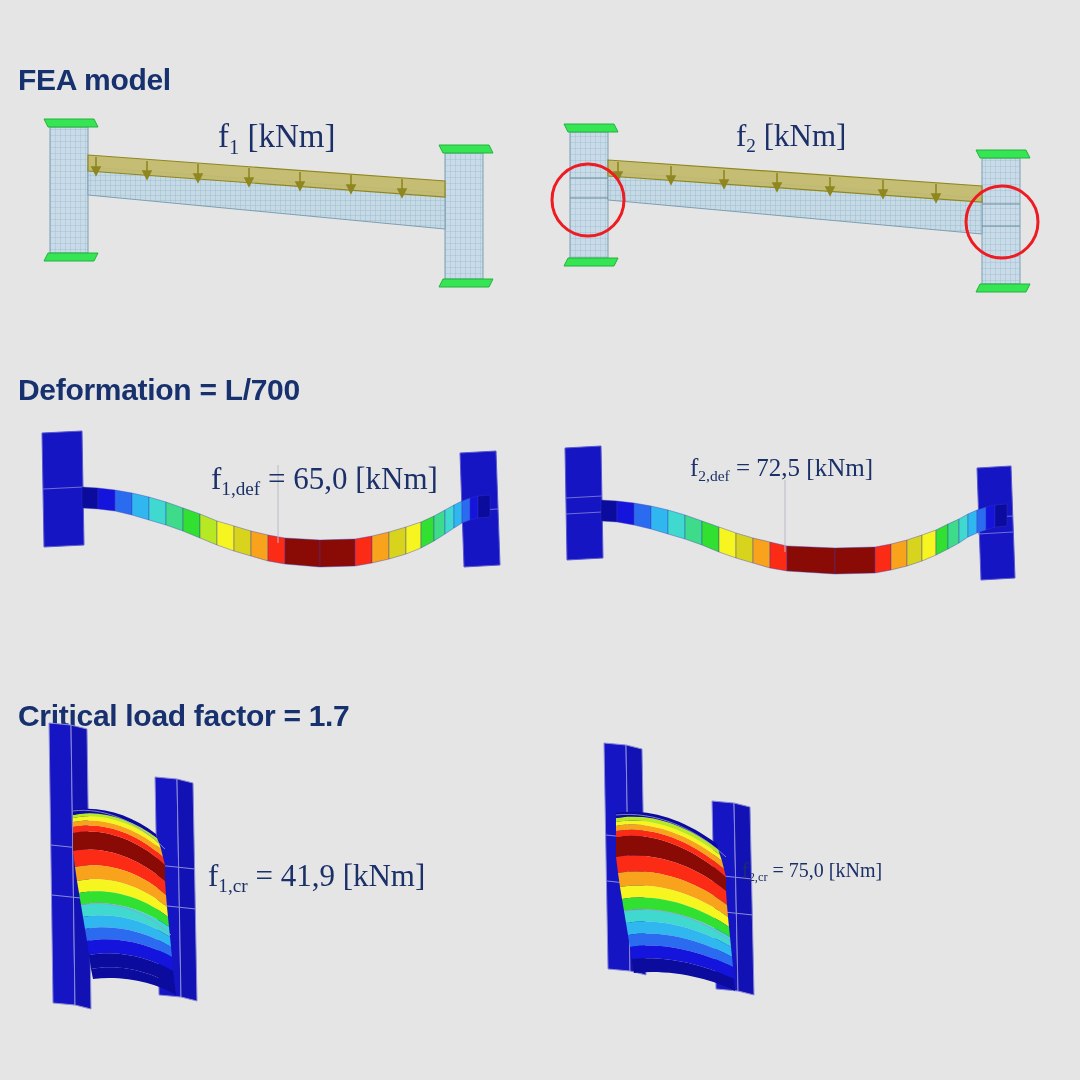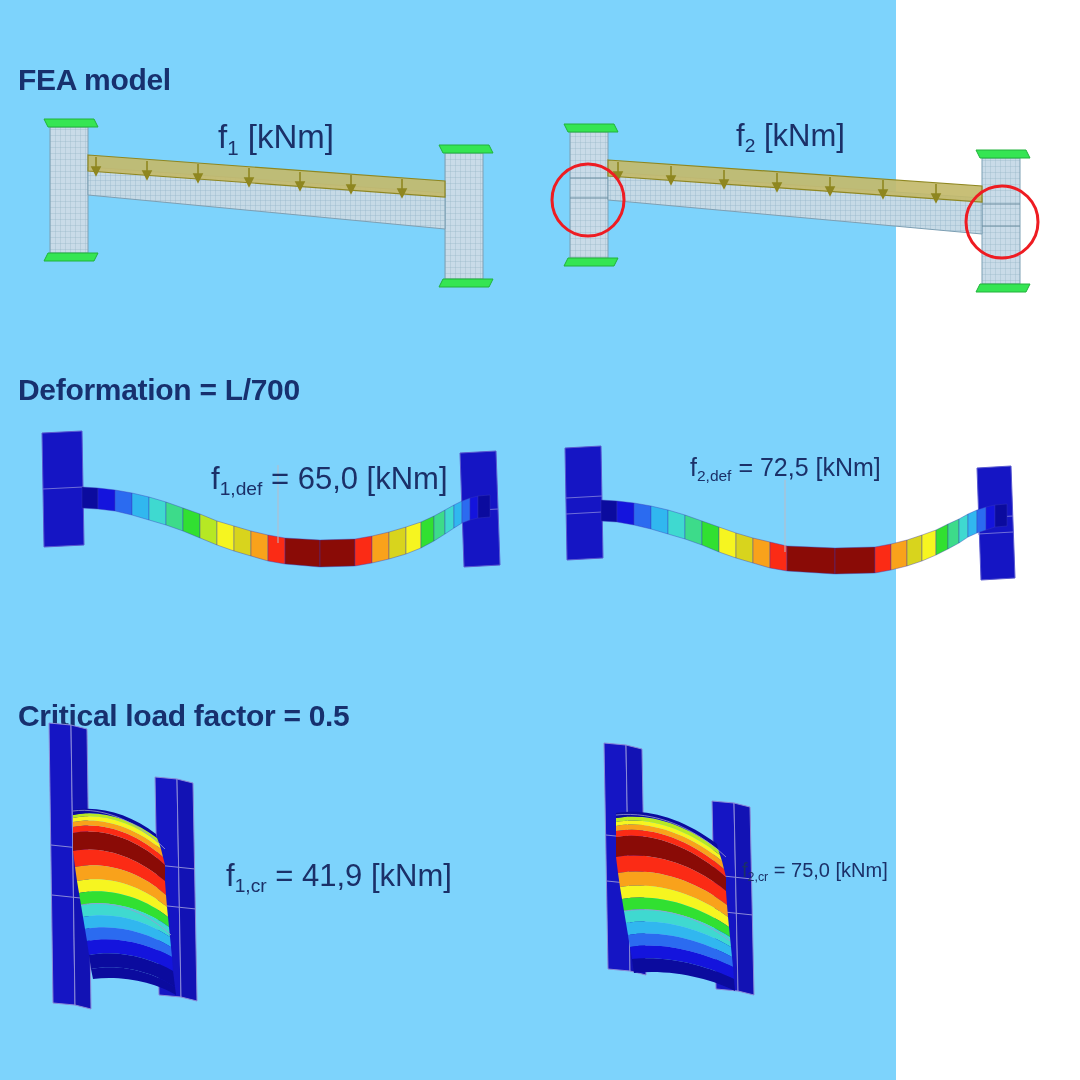--- a/index.html
+++ b/index.html
@@ -4,21 +4,21 @@
 <title>FEA model comparison</title>
 <style>
   html,body{margin:0;padding:0;background:#ffffff;}
   body{
     width:1080px;height:1080px;
     font-family:"Liberation Sans", sans-serif;
     color:#17306e;
     overflow:hidden;
     position:relative;
   }
-  .sheet{position:relative;width:896px;height:1080px;background:#7dd3fc;}
+  .sheet{position:relative;width:1080px;height:1080px;background:#e5e5e5;}
 
   
   .section-title{
     position:absolute;
     font-family:"Liberation Sans", sans-serif;
     font-weight:bold;
     font-size:30px;
     letter-spacing:-0.3px;
     color:#17306e;
     white-space:nowrap;
@@ -34,38 +34,38 @@
   #panel-fea-1{left:20px;top:105px;}
   #panel-fea-2{left:540px;top:100px;}
   #panel-def-1{left:20px;top:425px;}
   #panel-def-2{left:545px;top:430px;}
   #panel-crit-1{left:25px;top:715px;}
   #panel-crit-2{left:580px;top:715px;}
 
   
   .formula{
     position:absolute;
-    font-family:Liberation Sans, sans-serif;
+    font-family:Liberation Serif, serif;
     font-weight:400;
     color:#1b3068;
     white-space:nowrap;
     line-height:1;
   }
   .formula .sub{
     font-size:0.62em;
     vertical-align:baseline;
     position:relative;
     top:0.32em;
     letter-spacing:0px;
   }
   #lbl-f1{left:218px;top:120px;font-size:33px;}
   #lbl-f2{left:736px;top:120px;font-size:31px;}
   #lbl-f1def{left:163px;top:463px;font-size:31px;margin-left:48px;}
   #lbl-f2def{left:690px;top:455px;font-size:25px;}
-  #lbl-f1cr{left:208px;top:860px;font-size:31px;margin-left:18px;}
+  #lbl-f1cr{left:208px;top:860px;font-size:31px;}
   #lbl-f2cr{left:742px;top:860px;font-size:20px;text-align:center;}
 </style>
 </head>
 <body>
 
 <div class="sheet">
 
   <div class="section-title" id="title-fea">FEA model</div>
 
   <div class="panel" id="panel-fea-1">
@@ -290,21 +290,21 @@
         <path d="M450,75 L462,74 L462,96 L450,97 Z" fill="#0b0b9e"></path>
       </g>
       <line x1="240" y1="50" x2="240" y2="122" stroke="#b9bcc9" stroke-width="1"></line>
     </svg>
   </div>
 
   <div class="formula" id="lbl-f2def">
     <span>f</span><span class="sub">2,def</span><span> = 72,5 [kNm]</span>
   </div>
 
-  <div class="section-title" id="title-crit">Critical load factor = 0.5</div>
+  <div class="section-title" id="title-crit">Critical load factor = 1.7</div>
 
   <div class="panel" id="panel-crit-1">
     <svg width="220" height="310" viewBox="0 0 220 310">
       <g>
         <polygon points="24,8 46,10 50,290 28,288" fill="#1515c4" stroke="#8a8ad8" stroke-width="1"></polygon>
         <polygon points="46,10 62,14 66,294 50,290" fill="#1212b4" stroke="#8a8ad8" stroke-width="1"></polygon>
         <line x1="26" y1="130" x2="64" y2="134" stroke="#8a8ad8" stroke-width="1"></line>
         <line x1="27" y1="180" x2="65" y2="184" stroke="#8a8ad8" stroke-width="1"></line>
       </g>
 

